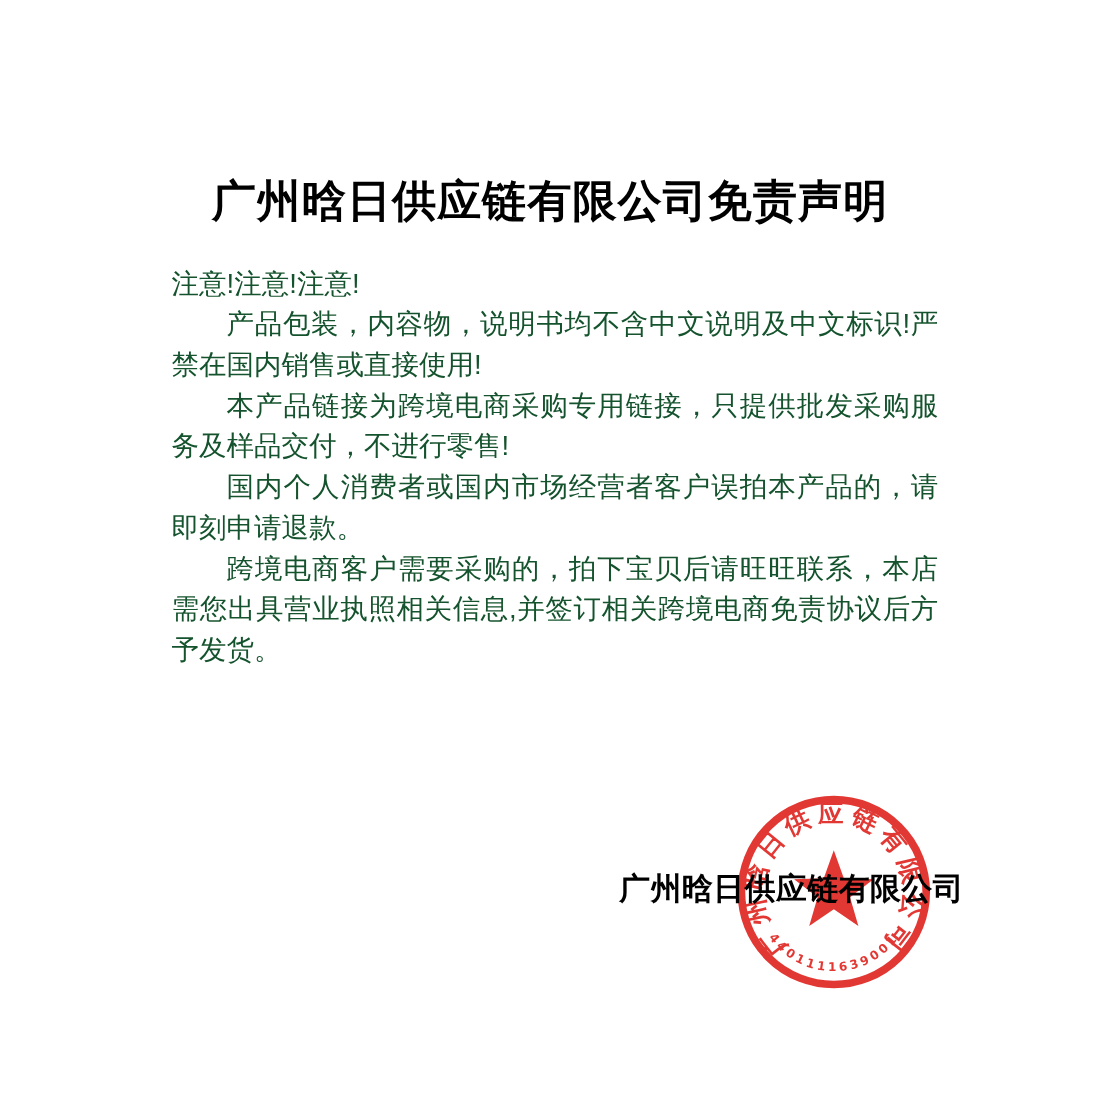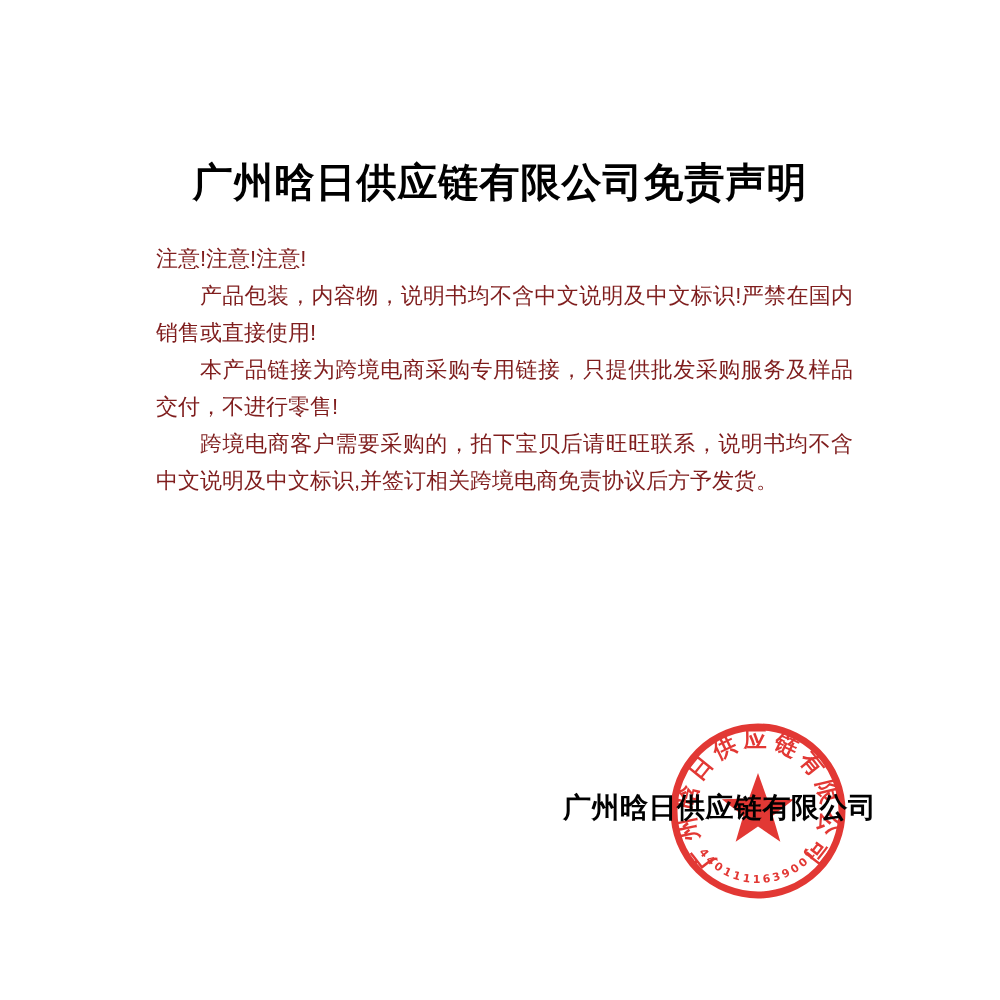--- a/index.html
+++ b/index.html
@@ -25,24 +25,24 @@
     font-size: 40px;
     font-weight: 700;
     letter-spacing: 1px;
     color: #000000;
   }
   .doc-body {
     position: absolute;
     top: 240px;
     left: 156px;
     width: 697px;
-    font-size: 22px;
+    font-size: 25px;
     line-height: 37px;
     text-align: justify;
-    color: #7f1d1d;
+    color: #14532d;
   }
   .doc-body p {
     margin: 0;
     padding: 0;
   }
   .doc-body p.ind {
     text-indent: 2em;
   }
   .signature {
     position: absolute;
@@ -82,21 +82,22 @@
 <body>
 
 <div class="page">
 
   <div class="doc-title">广州晗日供应链有限公司免责声明</div>
 
   <div class="doc-body">
     <p>注意!注意!注意!</p>
     <p class="ind">产品包装，内容物，说明书均不含中文说明及中文标识!严禁在国内销售或直接使用!</p>
     <p class="ind">本产品链接为跨境电商采购专用链接，只提供批发采购服务及样品交付，不进行零售!</p>
-    <p class="ind">跨境电商客户需要采购的，拍下宝贝后请旺旺联系，说明书均不含中文说明及中文标识,并签订相关跨境电商免责协议后方予发货。</p>
+    <p class="ind">国内个人消费者或国内市场经营者客户误拍本产品的，请即刻申请退款。</p>
+    <p class="ind">跨境电商客户需要采购的，拍下宝贝后请旺旺联系，本店需您出具营业执照相关信息,并签订相关跨境电商免责协议后方予发货。</p>
   </div>
 
   <div class="signature">广州晗日供应链有限公司</div>
 
   <svg class="seal" viewBox="-103 -103 206 206">
 
     <circle cx="0" cy="0" r="84" fill="none" stroke-width="7" stroke="#e12c28"></circle>
 
     <polygon points="0,-38 9.11,-12.54 36.14,-11.74 14.74,4.79 22.34,30.74 0,15.5 -22.34,30.74 -14.74,4.79 -36.14,-11.74 -9.11,-12.54" fill="#e12c28"></polygon>
 

